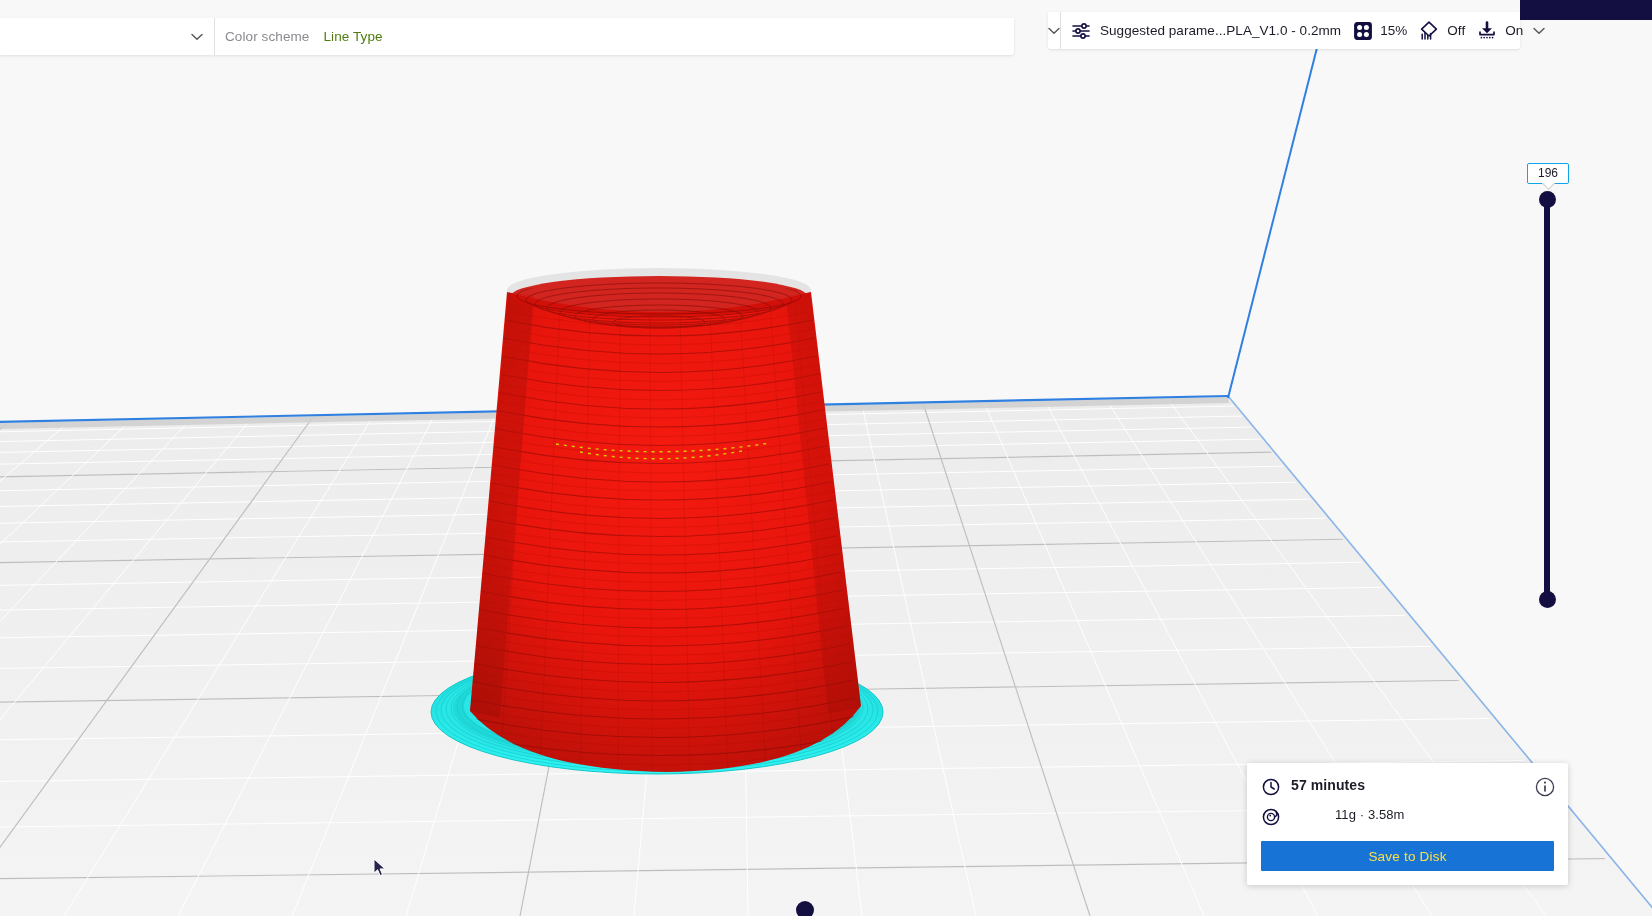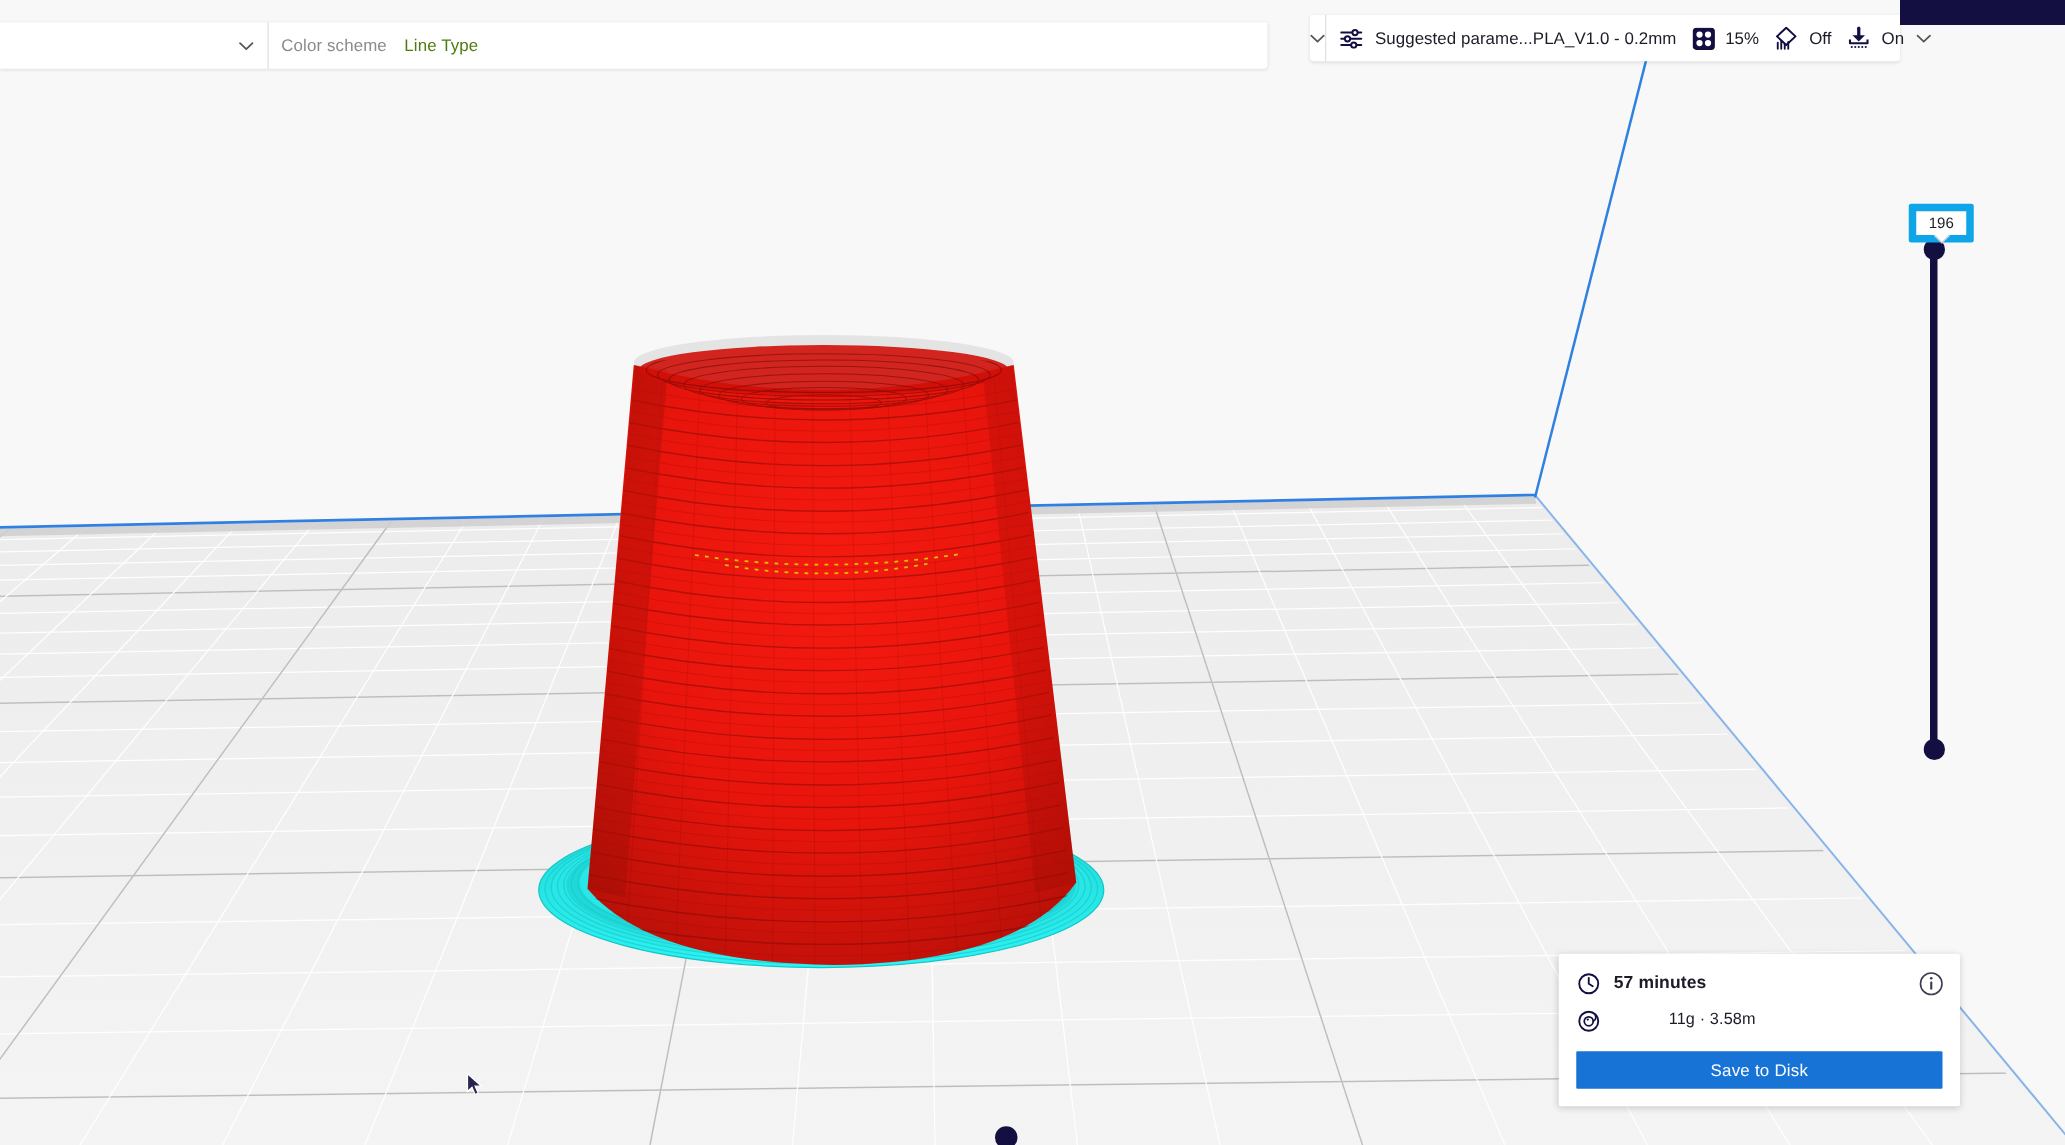--- a/index.html
+++ b/index.html
@@ -43,21 +43,21 @@
 
   
   .vslider{position:absolute;left:1539px;top:190px;width:16px;height:418px;z-index:35;}
   .vslider .track{position:absolute;left:5px;top:9px;width:6px;height:400px;
     background:#130f40;border-radius:3px;}
   .vslider .handle{position:absolute;left:0px;width:17px;height:17px;
     border-radius:50%;background:#130f40;cursor:pointer;}
   .vslider .handle.top{top:1px;}
   .vslider .handle.bottom{top:401px;}
   .vtip{position:absolute;left:1527px;top:163px;min-width:26px;
-    padding:2px 7px 3px 7px;background:#ffffff;border:6px solid #0ea5e9;
+    padding:2px 7px 3px 7px;background:#ffffff;border:1px solid #0ea5e9;
     border-radius:2px;font-size:12px;color:#1c1c28;text-align:center;z-index:36;}
   .vtip:after{content:"";position:absolute;left:50%;margin-left:-4px;bottom:-5px;
     width:8px;height:8px;background:#ffffff;border-right:1px solid #c9c9cd;
     border-bottom:1px solid #c9c9cd;transform:rotate(45deg);}
 
   
   .hslider{position:absolute;left:240px;top:901px;width:1130px;height:18px;z-index:35;}
   .hslider .htrack{position:absolute;left:0;top:6px;width:100%;height:5px;
     background:#130f40;border-radius:3px;opacity:0;}
   .hslider .hhandle{position:absolute;top:0;width:18px;height:18px;
@@ -67,21 +67,21 @@
   .infocard{position:absolute;left:1247px;top:763px;width:293px;
     background:#ffffff;box-shadow:0 1px 6px rgba(0,0,0,.18);
     border-radius:2px;padding:14px 14px 14px 14px;z-index:38;}
   .ic-row{display:flex;align-items:flex-start;margin-bottom:10px;}
   .ic-ico{width:20px;height:20px;margin-right:10px;display:flex;
     align-items:center;justify-content:center;flex:0 0 20px;}
   .ic-time{font-size:14px;font-weight:bold;color:#1c1c28;letter-spacing:.1px;}
   .ic-mat{font-size:13px;color:#1c1c28;letter-spacing:.1px;}
   .ic-info{position:absolute;right:13px;top:14px;width:20px;height:20px;cursor:pointer;}
   .savebtn{display:block;width:100%;height:30px;line-height:30px;
-    background:#1773d5;color:#ffffff;font-size:13.5px;text-align:center;
+    background:#1773d5;color:#fde047;font-size:13.5px;text-align:center;
     border:none;border-radius:1px;cursor:pointer;
     font-family:"Liberation Sans", sans-serif;letter-spacing:.2px;}
 
   
   .cursor{position:absolute;left:373px;top:858px;z-index:50;}
 </style>
 </head>
 <body>
 
 <div id="viewport">

